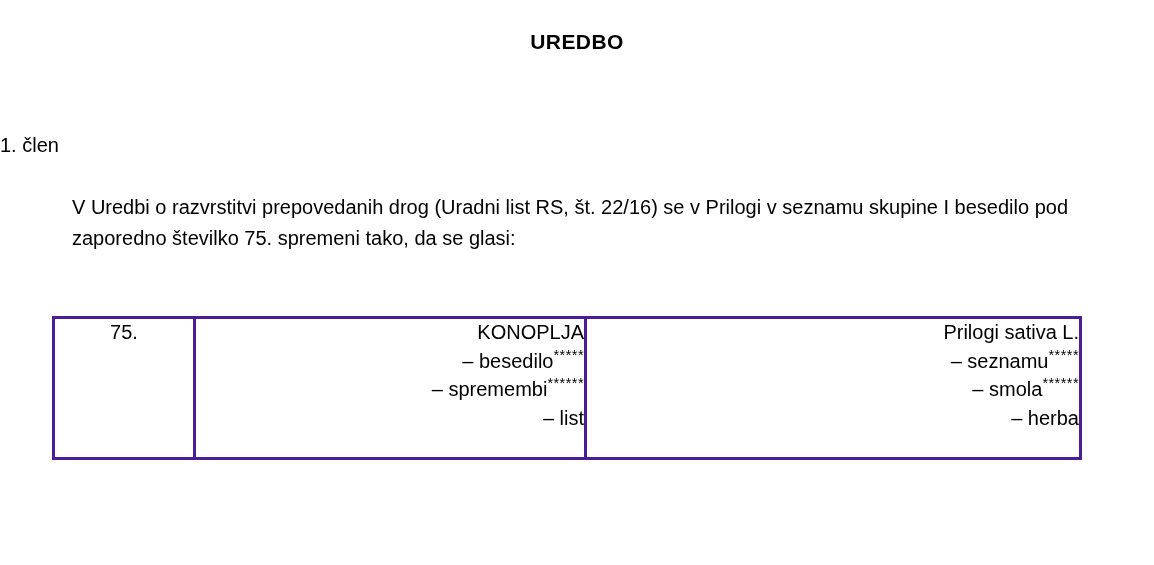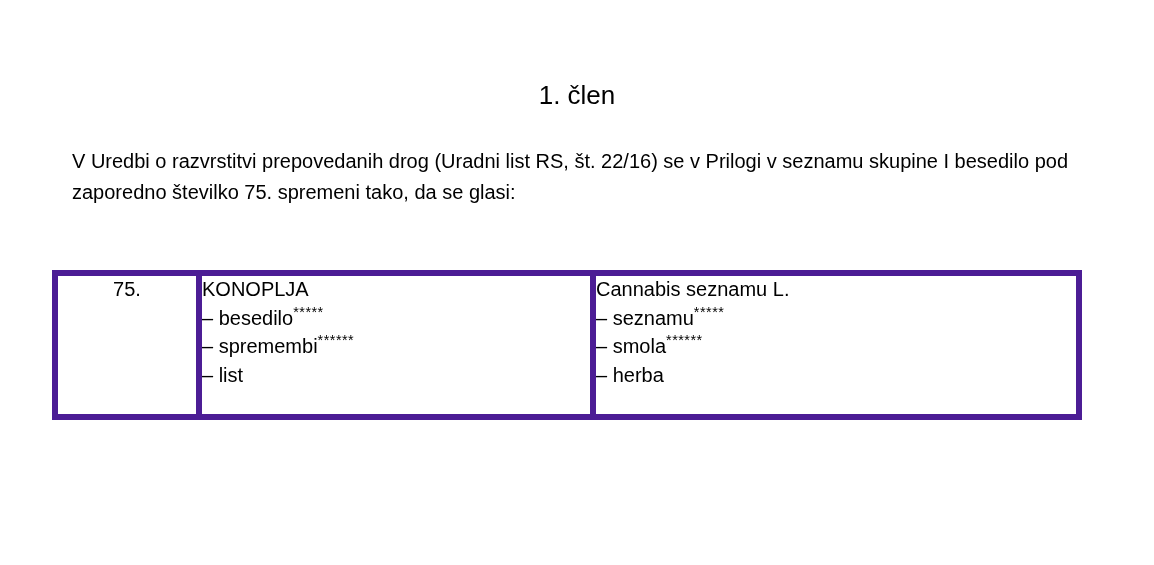--- a/index.html
+++ b/index.html
@@ -30,22 +30,22 @@
     padding-top: 30px;
   }
   .doc-subtitle {
     text-align: center;
     font-weight: bold;
     font-size: 21px;
     margin: 0;
     padding-top: 34px;
   }
   .article-heading {
-    text-align: center;
-    font-size: 26px;
+    text-align: left;
+    font-size: 20px;
     margin: 0;
     padding-top: 80px;
   }
   .body-text {
     font-size: 20px;
     line-height: 1.55;
     margin: 0;
     padding-top: 35px;
     padding-left: 72px;
     padding-right: 30px;
@@ -55,76 +55,78 @@
     padding-top: 62px;
     padding-left: 52px;
     padding-right: 72px;
   }
   table.entry-table {
     border-collapse: collapse;
     width: 1030px;
     table-layout: fixed;
   }
   table.entry-table td {
-    border: 6px solid #4c1d95;
+    border: 3px solid #4c1d95;
     vertical-align: top;
     padding: 0;
     font-size: 20px;
     line-height: 1.34;
   }
   td.col-num {
     width: 138px;
     text-align: center;
     padding-top: 9px;
     padding-bottom: 9px;
   }
   td.col-sl {
     width: 388px;
     padding: 9px 0 14px 14px;
   }
   td.col-lat {
     padding: 9px 0 14px 14px;
   }
   .line {
     white-space: nowrap;
+    text-align: right;
   }
   sup.stars {
     font-size: 0.72em;
     vertical-align: super;
     letter-spacing: 0.5px;
   }
   .cell-pad-bottom {
     height: 26px;
   }
 </style>
 </head>
 <body>
 
 <div class="page">
 
+  <h1 class="doc-title">UREDBO</h1>
 
 
   <div class="article-heading">1. člen</div>
 
   <p class="body-text">V Uredbi o razvrstitvi prepovedanih drog (Uradni list RS, št. 22/16) se v Prilogi v seznamu skupine I besedilo pod zaporedno številko 75. spremeni tako, da se glasi:</p>
 
   <div class="table-wrap">
     <table class="entry-table">
       <tbody>
         <tr>
           <td class="col-num">75.</td>
           <td class="col-sl">
             <div class="line">KONOPLJA</div>
             <div class="line"><span>– besedilo</span><sup class="stars">*****</sup></div>
             <div class="line"><span>– spremembi</span><sup class="stars">******</sup></div>
             <div class="line"><span>– list</span><sup class="stars"></sup></div>
             <div class="cell-pad-bottom"></div>
           </td>
           <td class="col-lat">
-            <div class="line">Cannabis seznamu L.</div>
+            <div class="line">Prilogi sativa L.</div>
             <div class="line"><span>– seznamu</span><sup class="stars">*****</sup></div>
             <div class="line"><span>– smola</span><sup class="stars">******</sup></div>
             <div class="line"><span>– herba</span><sup class="stars"></sup></div>
             <div class="cell-pad-bottom"></div>
           </td>
         </tr>
       </tbody>
     </table>
   </div>
 

